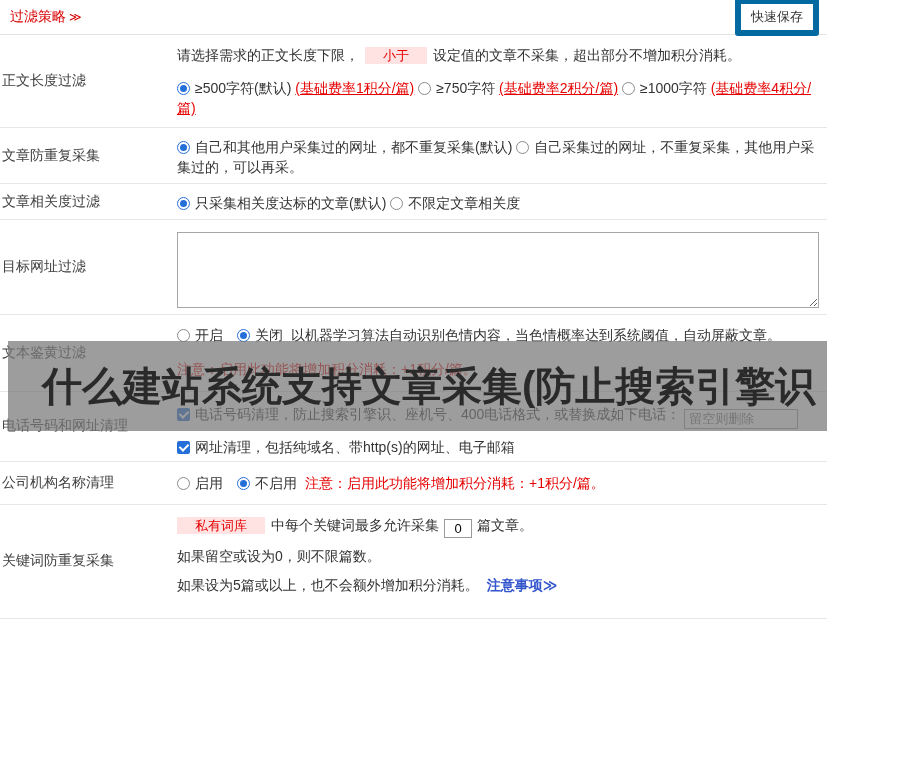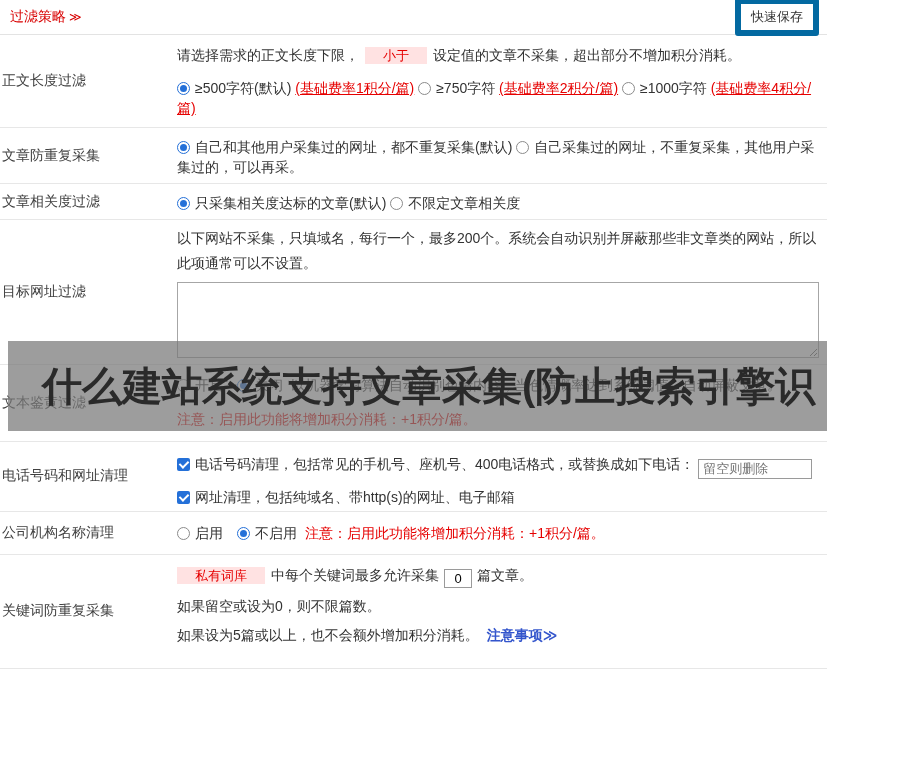--- a/index.html
+++ b/index.html
@@ -115,40 +115,39 @@
       </label>
       <label class="line opt">
         <span class="radio"></span><span>不限定文章相关度</span>
       </label>
     </div>
   </div>
 
   <div class="row">
     <div class="row-label">目标网址过滤</div>
     <div class="row-content rc4">
-      <div class="desc">以下网站不采集，只填域名，每行一个，最多200个。系统会自动识别并屏蔽那些非文章类的网站，所以此项通常可以不设置。</div>
       <textarea class="domain-ta" style=""></textarea>
     </div>
   </div>
 
   <div class="row">
     <div class="row-label">文本鉴黄过滤</div>
     <div class="row-content rc5">
       <div class="line first">
         <label class="opt opt-gap"><span class="radio"></span><span>开启</span></label><label class="opt"><span class="radio checked"></span><span>关闭</span></label><span class="after-radio">以机器学习算法自动识别色情内容，当色情概率达到系统阈值，自动屏蔽文章。</span>
       </div>
       <div class="line red">注意：启用此功能将增加积分消耗：+1积分/篇。</div>
     </div>
   </div>
 
   <div class="row">
     <div class="row-label">电话号码和网址清理</div>
     <div class="row-content rc6">
       <div class="line first">
-        <label class="opt"><span class="cb"></span><span>电话号码清理，包括常见的手机号、座机号、400电话格式，或替换成如下电话：</span></label><input class="phone-input" type="text" placeholder="留空则删除" style="">
+        <label class="opt"><span class="cb"></span><span>电话号码清理，防止搜索引擎识、座机号、400电话格式，或替换成如下电话：</span></label><input class="phone-input" type="text" placeholder="留空则删除" style="">
       </div>
       <div class="line">
         <label class="opt"><span class="cb"></span><span>网址清理，包括纯域名、带http(s)的网址、电子邮箱</span></label>
       </div>
     </div>
   </div>
 
   <div class="row">
     <div class="row-label">公司机构名称清理</div>
     <div class="row-content rc7">

